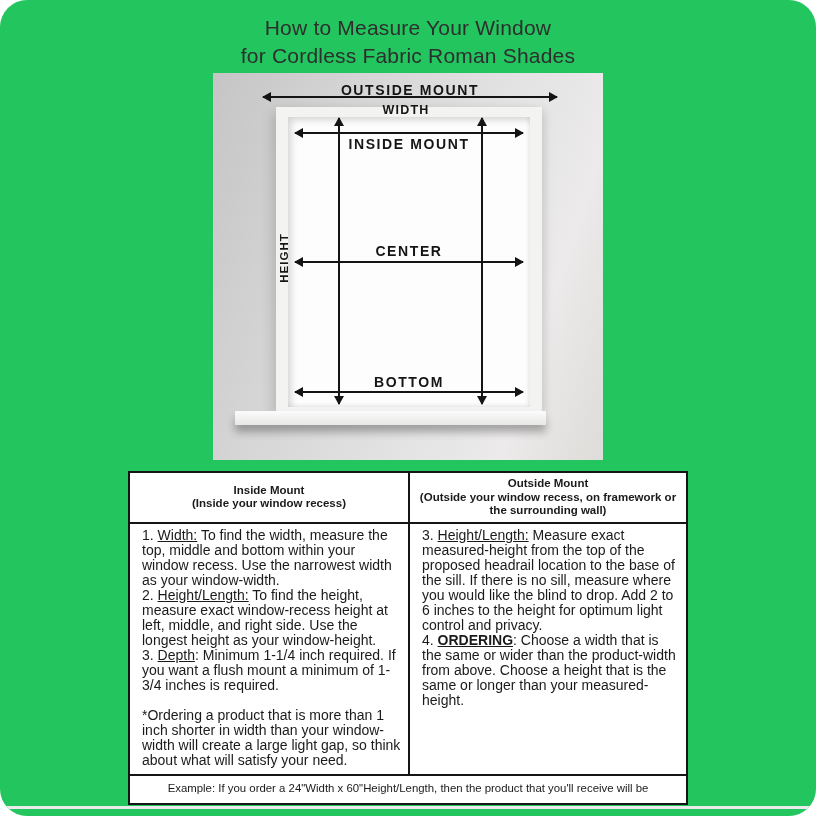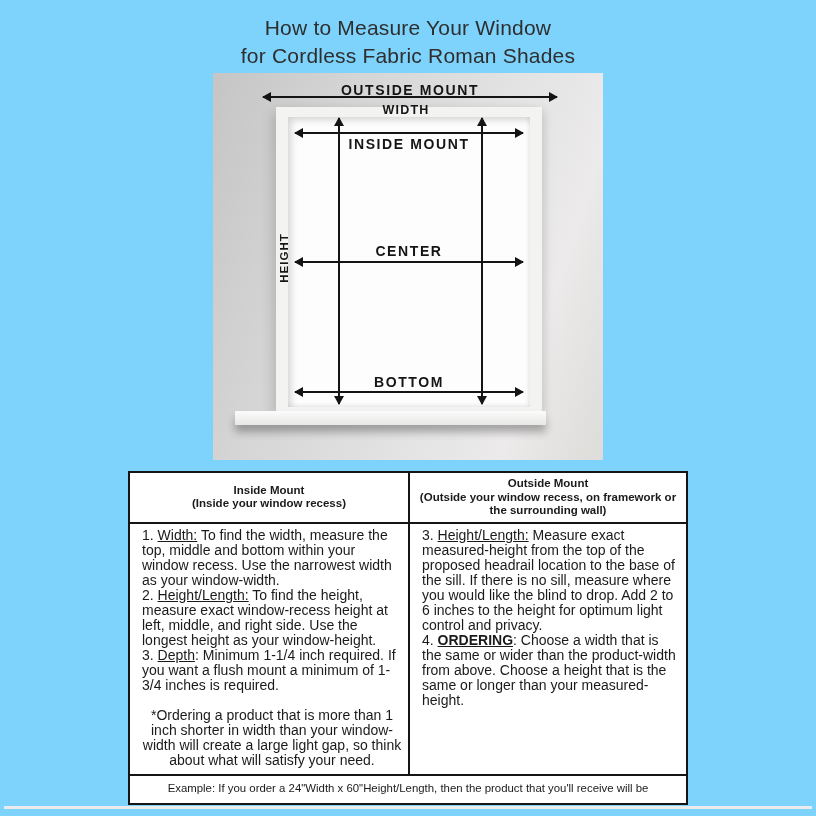--- a/index.html
+++ b/index.html
@@ -1,17 +1,17 @@
 <!DOCTYPE html>
 <html><head>
 <meta charset="utf-8">
 <style>
   html, body { margin:0; padding:0; background:#ffffff; }
   body { width:816px; height:816px; font-family:"Liberation Sans", sans-serif; color:#1a1a1a; }
-  .canvas { position:relative; width:816px; height:816px; overflow:hidden; background:#7dd3fc; }
+  .canvas { position:relative; width:816px; height:816px; overflow:hidden; background:#22c55e;border-radius:27px; }
 
   
   .title { position:absolute; top:14px; left:0; width:100%; text-align:center;
            font-size:21px; line-height:28px; color:#2e2e2e; letter-spacing:0.2px; }
 
   
   .photo { position:absolute; left:213px; top:73px; width:390px; height:387px;
            background:linear-gradient(108deg,#c5c5c5 0%, #d6d6d6 30%, #e4e4e4 62%, #eceaea 80%, #dedcd9 100%);
            overflow:hidden; }
   .frame { position:absolute; left:63px; top:34px; width:266px; height:305px;
@@ -58,21 +58,21 @@
                 border:2px solid #151515; background:#ffffff; box-sizing:border-box; }
   .tbl-head { display:grid; grid-template-columns:280px 1fr; border-bottom:2px solid #151515; }
   .th { padding:4px 6px; font-weight:bold; font-size:11.5px; line-height:13.5px;
         text-align:center; display:flex; flex-direction:column; justify-content:center;
         box-sizing:border-box; }
   .col-divider { border-right:2px solid #151515; }
   .tbl-body { display:grid; grid-template-columns:280px 1fr; }
   .td { padding:4px 6px 6px 12px; font-size:14px; line-height:15px; min-height:212px;
         box-sizing:border-box; }
   .cell-par { margin:0; }
-  .cell-par.gap { margin-top:15px;text-align:center; }
+  .cell-par.gap { margin-top:15px; }
   .u { text-decoration:underline; }
   .b { font-weight:bold; }
   .tbl-foot { border-top:2px solid #151515; text-align:center; padding:5px 8px 7px 8px;
               font-size:11.4px; line-height:15.5px; }
   .foot-bold { font-weight:bold; }
 
   .bottom-line { position:absolute; left:4px; top:806px; width:808px; height:3px;
                  background:#ebebeb; }
 </style>
 </head>

